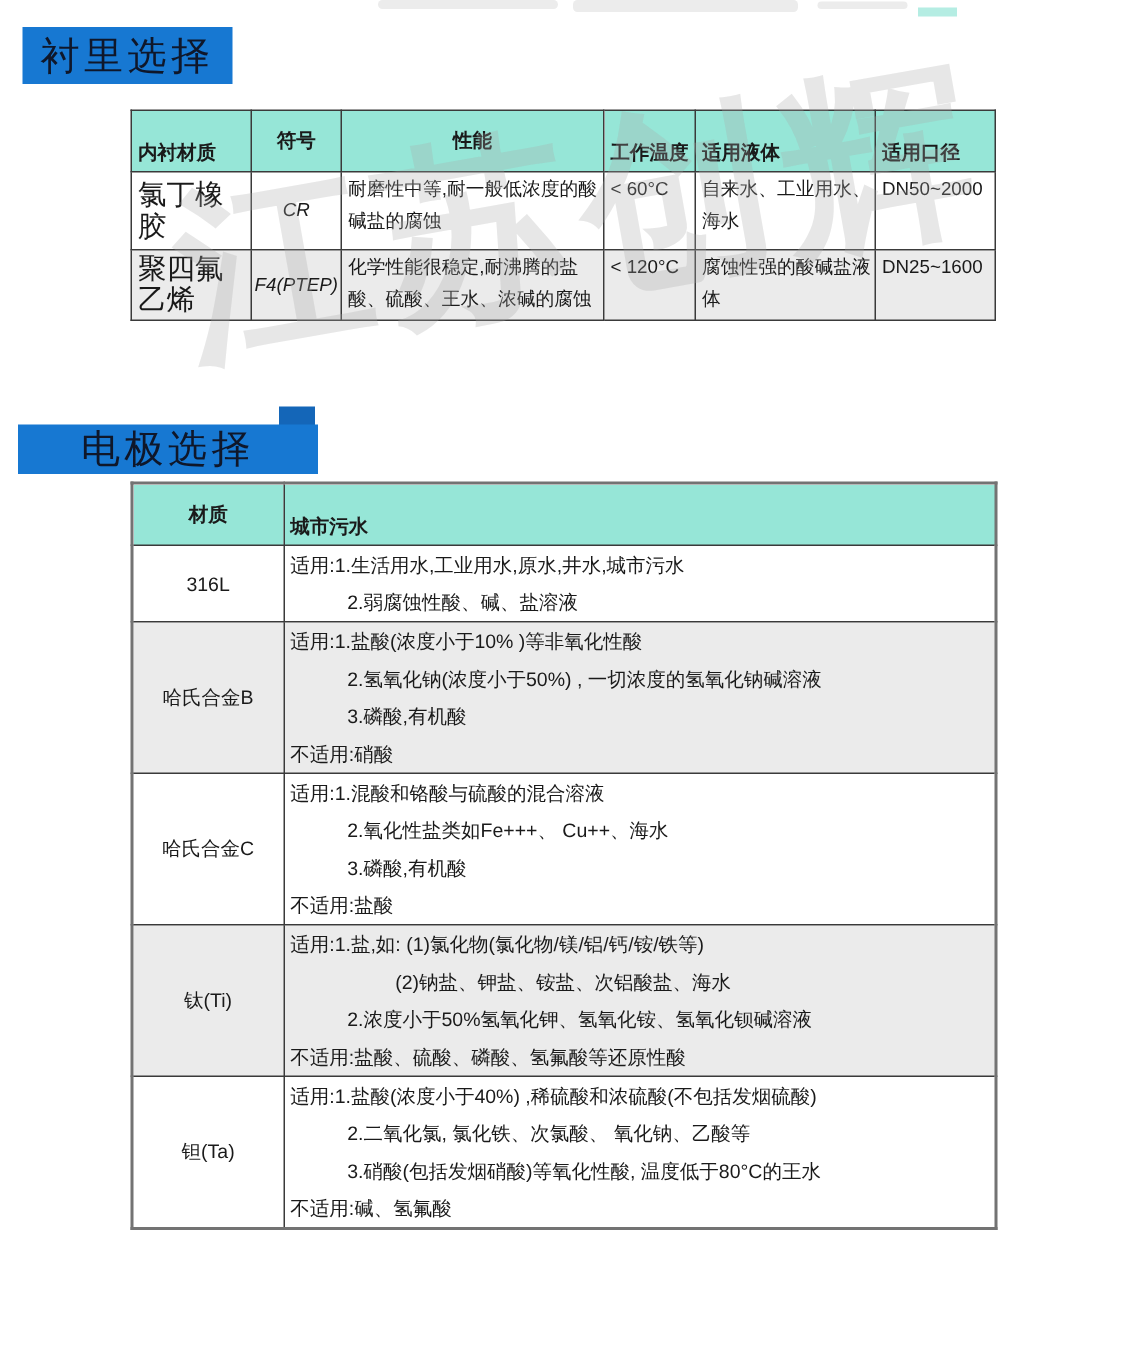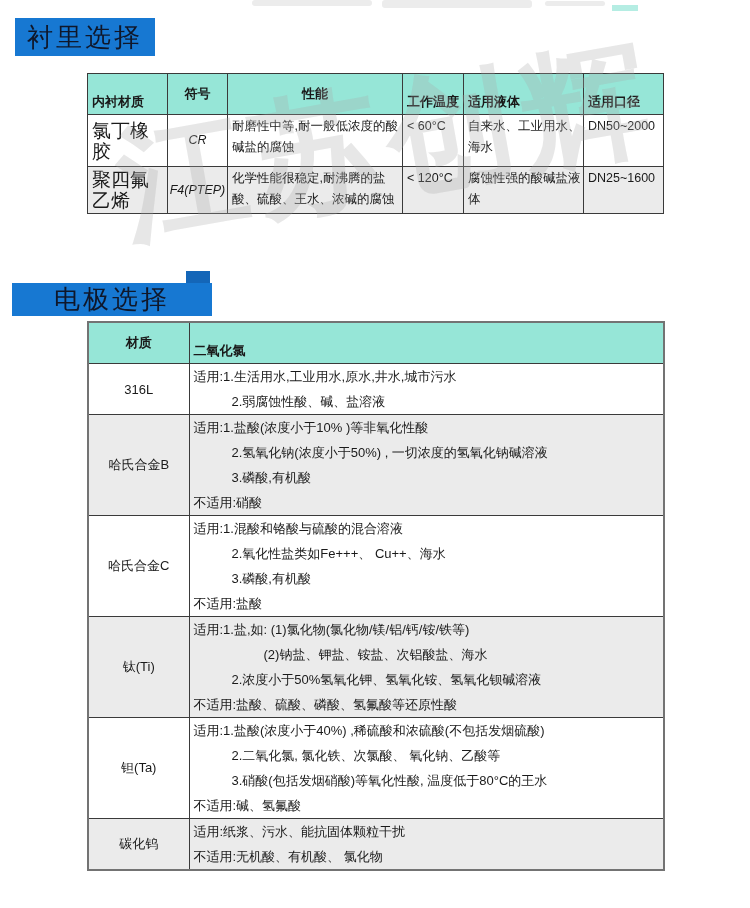--- a/index.html
+++ b/index.html
@@ -110,21 +110,21 @@
 <div class="badge badge2">电极选择</div>
 
 <table id="table2">
   <colgroup>
     <col style="width:101px">
       <col style="width:475px">
   </colgroup>
   <thead>
     <tr>
       <th class="mat-h">材质</th>
-      <th>二氧化氯</th>
+      <th>城市污水</th>
     </tr>
   </thead>
   <tbody>
       <tr>
         <td class="mat">316L</td>
         <td class="perf">
           <div class="line i0">适用:1.生活用水,工业用水,原水,井水,城市污水</div>
           <div class="line i1">2.弱腐蚀性酸、碱、盐溶液</div>
         </td>
       </tr>
@@ -157,23 +157,16 @@
       </tr>
       <tr>
         <td class="mat">钽(Ta)</td>
         <td class="perf">
           <div class="line i0">适用:1.盐酸(浓度小于40%) ,稀硫酸和浓硫酸(不包括发烟硫酸)</div>
           <div class="line i1">2.二氧化氯, 氯化铁、次氯酸、 氧化钠、乙酸等</div>
           <div class="line i1">3.硝酸(包括发烟硝酸)等氧化性酸, 温度低于80°C的王水</div>
           <div class="line i0">不适用:碱、氢氟酸</div>
         </td>
       </tr>
-      <tr>
-        <td class="mat">碳化钨</td>
-        <td class="perf">
-          <div class="line i0">适用:纸浆、污水、能抗固体颗粒干扰</div>
-          <div class="line i0">不适用:无机酸、有机酸、 氯化物</div>
-        </td>
-      </tr>
     </tbody>
 </table>
 
 <div class="watermark">江苏创辉</div>
 
 </body></html>

